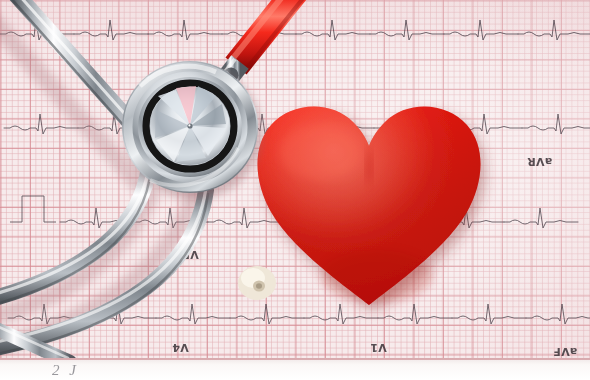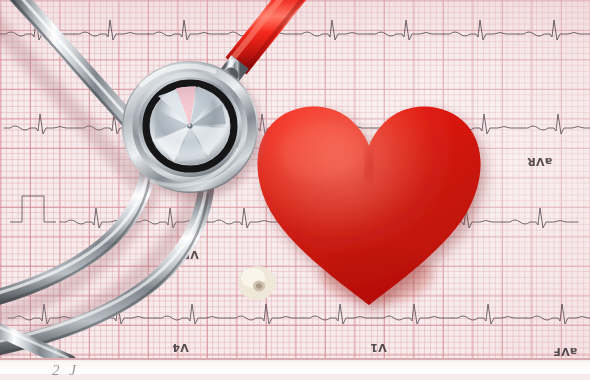--- a/index.html
+++ b/index.html
@@ -50,21 +50,21 @@
       linear-gradient(to left, rgba(236,205,209,0.25) 0%, rgba(255,255,255,0.0) 22%);
     pointer-events: none;
   }
 
   
   .paper-edge {
     position: absolute;
     left: 0;
     top: 358px;
     width: 590px;
-    height: 16px;
+    height: 22px;
     background: linear-gradient(to bottom, #efe6e6 0%, #fbf8f7 30%, #ffffff 100%);
   }
   .paper-edge-line {
     position: absolute;
     left: 0; top: 0;
     width: 590px; height: 2px;
     background: rgba(196,120,128,0.55);
   }
   .handwriting {
     position: absolute;

